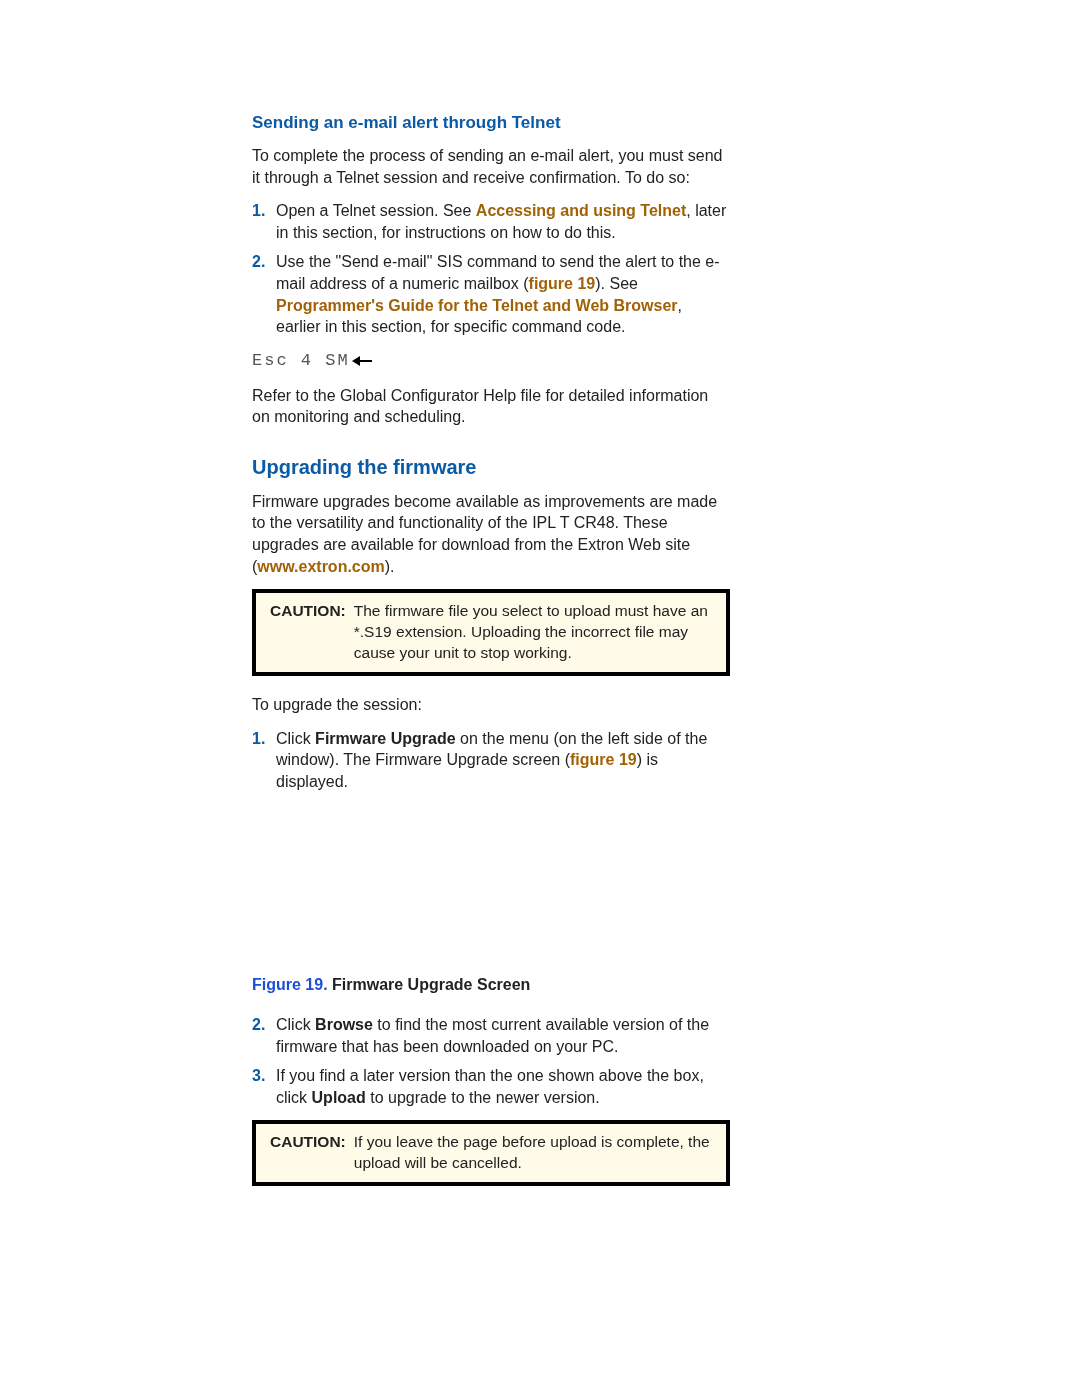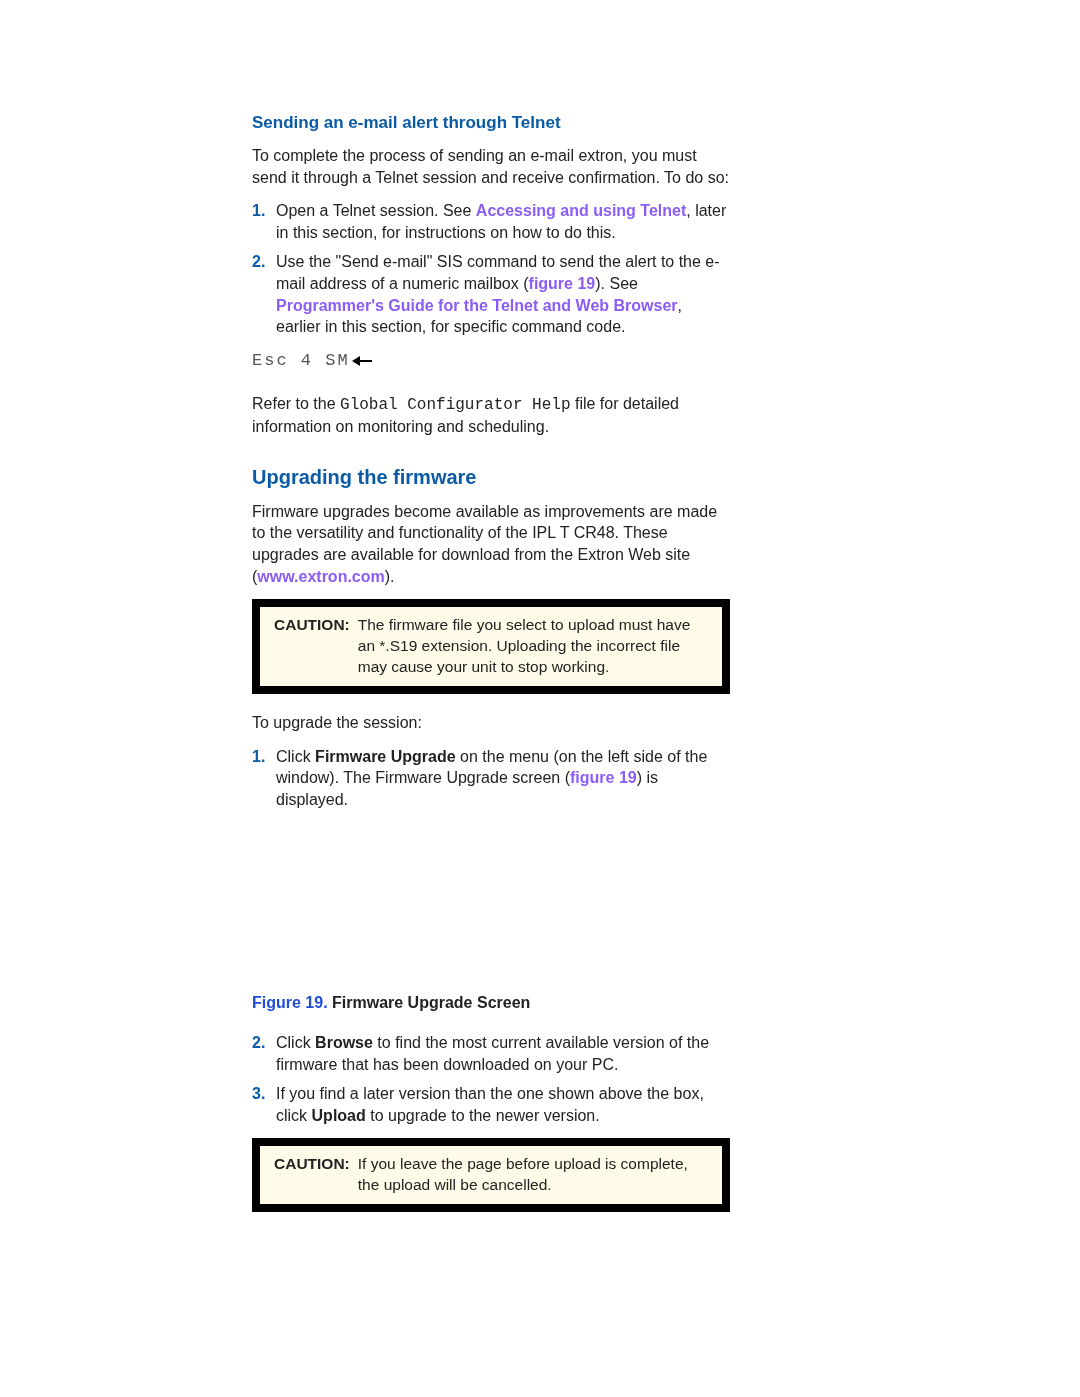--- a/index.html
+++ b/index.html
@@ -33,64 +33,64 @@
   .list-item {
     display: flex;
     margin-bottom: 8px;
   }
   .num {
     min-width: 24px;
     font-weight: bold;
     color: #0a5aa6;
   }
   .it { flex: 1; }
-  .link { color: #8b5cf6; font-weight: bold; }
+  .link { color: #a16207; font-weight: bold; }
   .bold { font-weight: bold; }
   .mono {
     font-family: "Courier New", Courier, monospace;
     color: #555;
     letter-spacing: 2px;
     font-size: 17px;
-    margin: 8px 0 20px 0;
+    margin: 8px 0 12px 0;
     display: flex;
     align-items: center;
     gap: 2px;
   }
   .arrow {
     display: inline-block;
     vertical-align: middle;
   }
   .arrow svg { display: block; }
   .caution {
-    border: 8px solid #000000;
+    border: 4px solid #000000;
     background: #fffbe8;
     padding: 8px 14px 8px 14px;
     margin: 12px 0 18px 0;
     display: flex;
     gap: 8px;
     font-size: 15.5px;
     line-height: 1.35;
   }
   .caution .cl { font-weight: bold; white-space: nowrap; }
   .fig-space { height: 170px; }
   .fig-caption {
     font-weight: bold;
     margin: 0 0 18px 0;
   }
   .fig-caption .fn { color: #1d4ed8; }
-  .alt { font-family: Liberation Mono, monospace; }
+  .alt { font-family: Liberation Sans, sans-serif; }
 </style>
 </head>
 <body>
 
 <div class="page">
 
   <div class="h-sub">Sending an e-mail alert through Telnet</div>
 
-  <p>To complete the process of sending an e-mail extron, you must send it through a Telnet session and receive confirmation. To do so:</p>
+  <p>To complete the process of sending an e-mail alert, you must send it through a Telnet session and receive confirmation. To do so:</p>
 
   <div class="list">
     <div class="list-item">
       <div class="num">1.</div>
       <div class="it">
         <span>Open a Telnet session. See </span><span class="link">Accessing and using Telnet</span><span>, later in this section, for instructions on how to do this.</span>
       </div>
     </div>
     <div class="list-item">
       <div class="num">2.</div>

